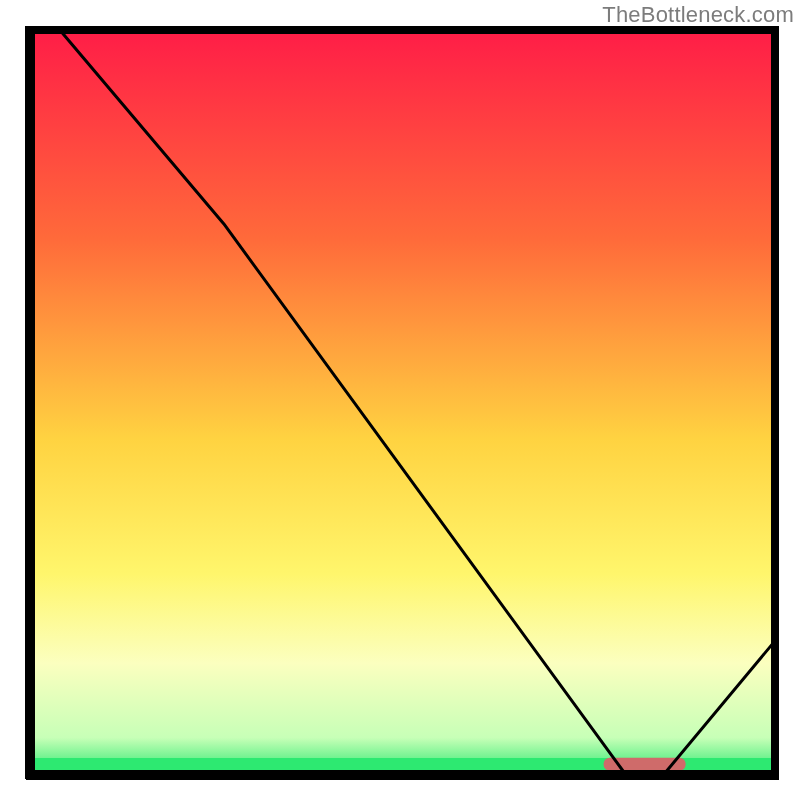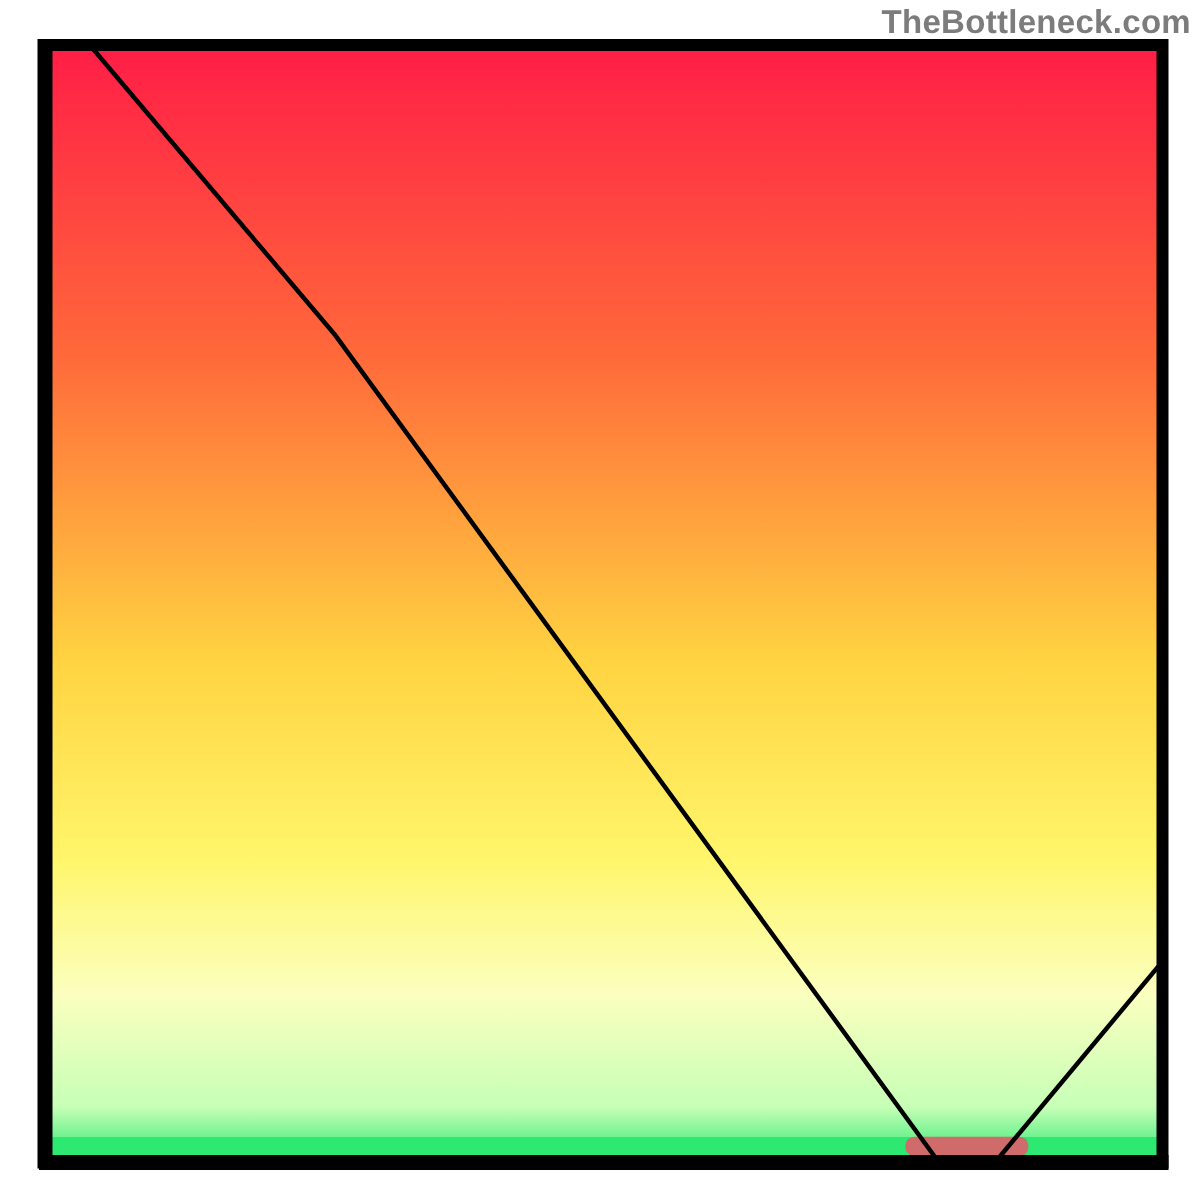--- a/index.html
+++ b/index.html
@@ -19,21 +19,21 @@
     position: absolute;
     top: 0;
     left: 0;
   }
   .watermark {
     position: absolute;
     top: 2px;
     right: 6px;
     font-family: Arial, Helvetica, sans-serif;
     font-size: 22px;
-    font-weight: 700;
+    font-weight: 400;
     color: #7c7c7c;
     letter-spacing: 0.2px;
   }
 </style>
 </head>
 <body>
 
 <div class="chart-wrap">
   <svg class="chart" width="800" height="800" viewBox="0 0 800 800" preserveAspectRatio="none">
     <defs>

